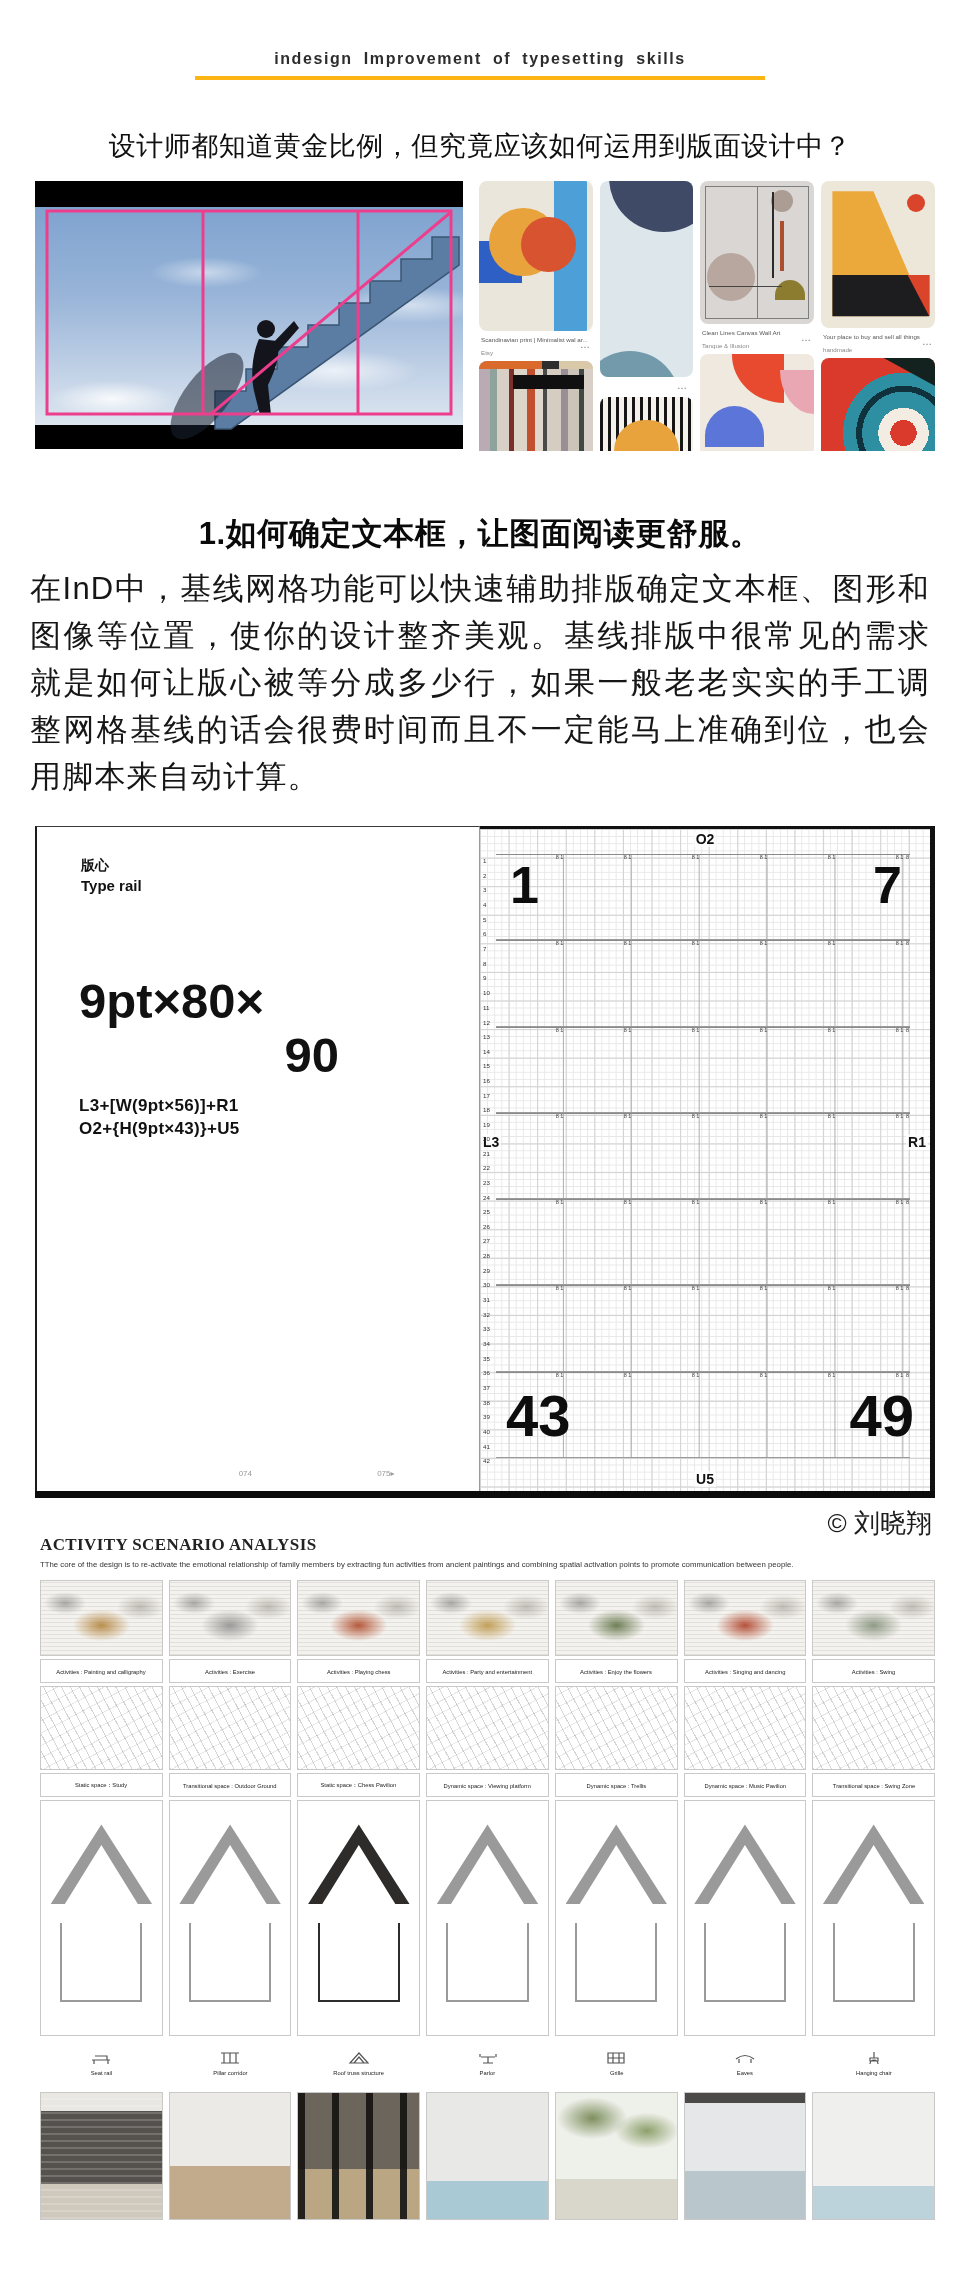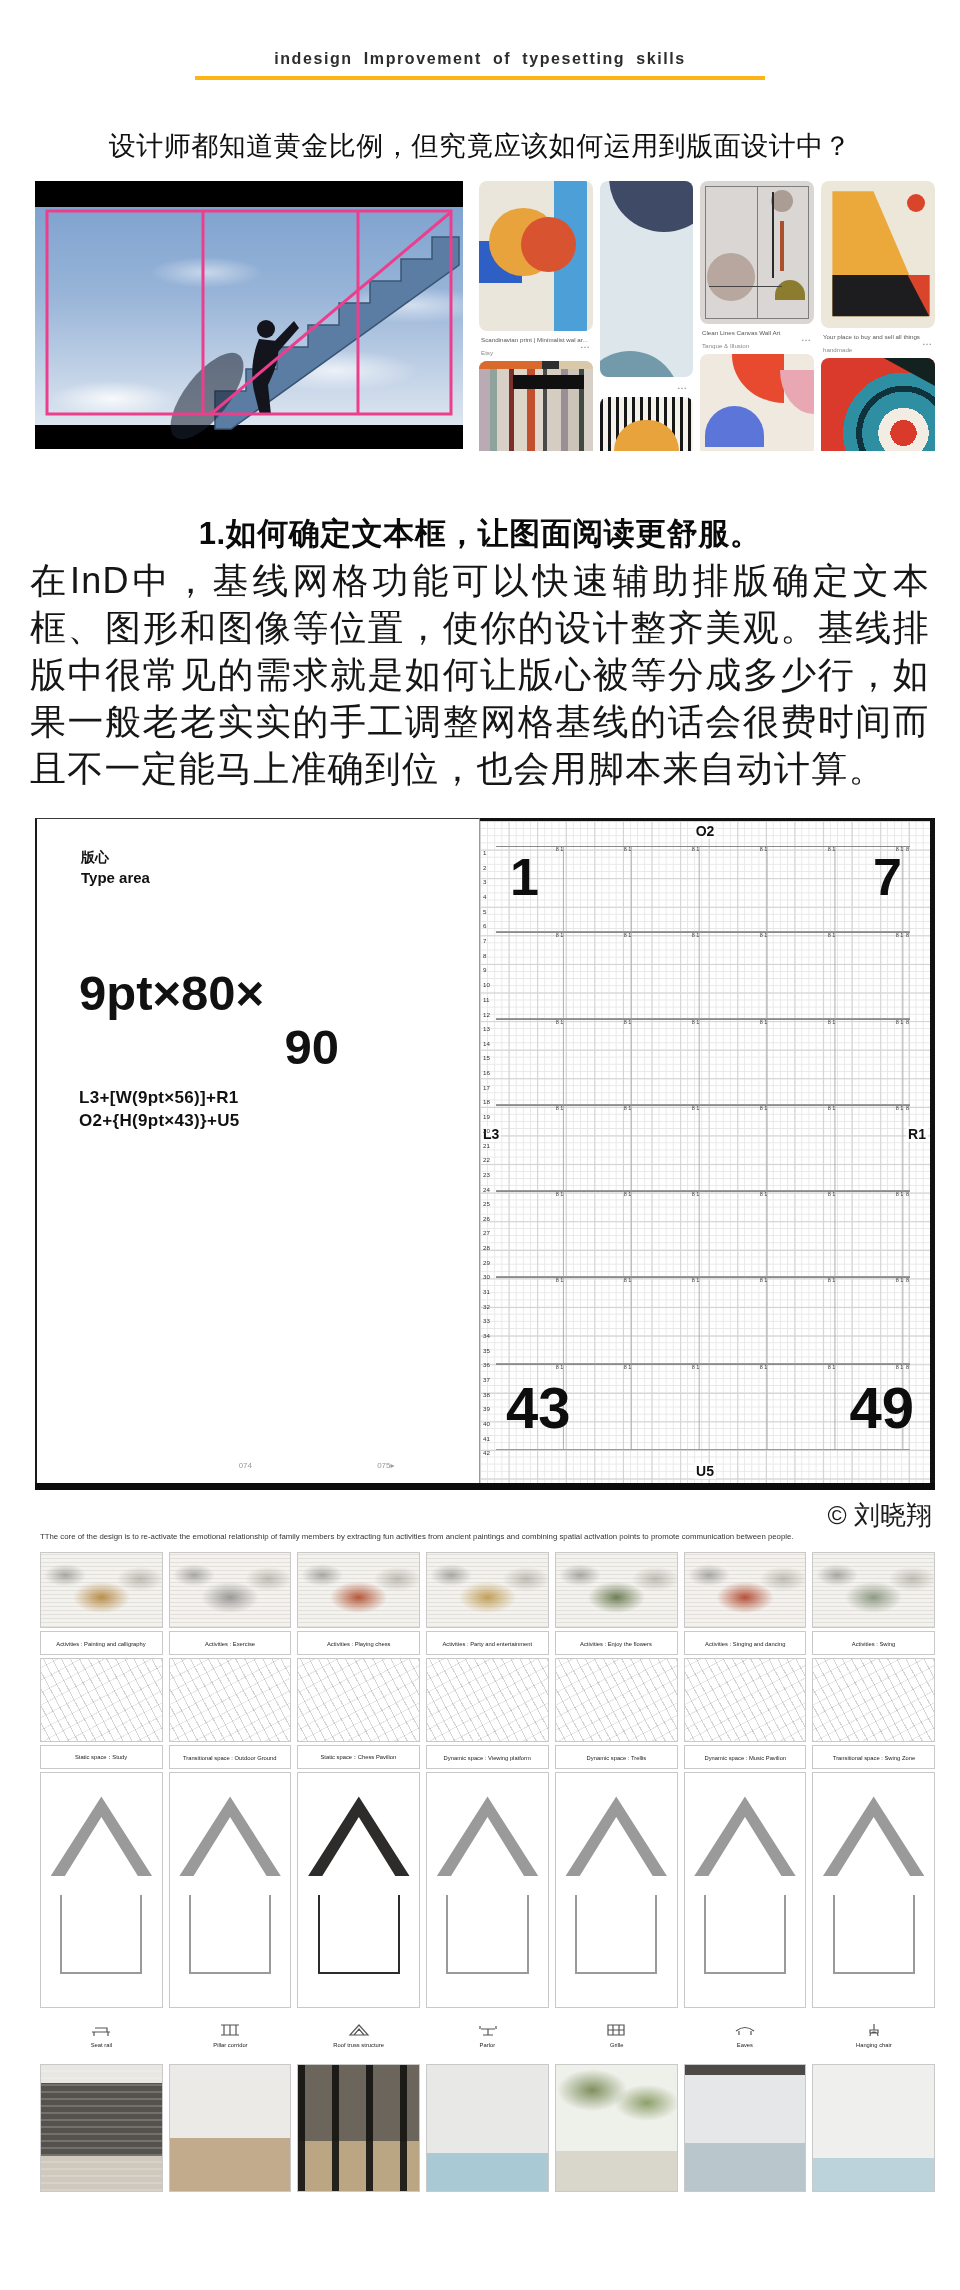--- a/index.html
+++ b/index.html
@@ -99,21 +99,21 @@
 
   .cardH { background:#D93A2B; }
   .cardH .rings { right:-35%; top:4%; width:125%; aspect-ratio:1; border-radius:50%;
     background:radial-gradient(circle at 50% 50%, #D93A2B 0 13%, #f2ece2 13% 25%, #2E8FA3 25% 41%,
       #10323c 41% 47%, #2E8FA3 47% 60%, #D93A2B 60%); }
   .cardH .wedge { right:0; top:0; width:45%; height:30%; background:#14221f; clip-path:polygon(100% 0, 0 0, 100% 100%); }
 
   
   .sec-heading { padding:0 30px; margin-top:62px; font-size:31px; font-weight:900; letter-spacing:.5px; color:#0a0a0a;text-align:center; }
   .body-text {
-    padding:0 30px; margin-top:2px; font-size:36px; line-height:47px; letter-spacing:1.2px;
+    padding:0 30px; margin-top:10px; font-size:31px; line-height:47px; letter-spacing:1.2px;
     text-align:justify; color:#161616;
   }
 
   
   .spread { display:flex; margin:26px 25px 0 35px; border-bottom:7px solid #0c0c0c; height:672px; }
   .page-left {
     width:445px; flex:none; position:relative; background:#fff;
     border-left:2px solid #1a1a1a; border-top:1px solid #3a3a3a; border-right:1px solid #999;
   }
   .typearea-zh { position:absolute; left:44px; top:30px; font-size:14px; font-weight:700; }
@@ -314,21 +314,21 @@
     </div>
   </div>
 </div>
 
 <h2 class="sec-heading">1.如何确定文本框，让图面阅读更舒服。</h2>
 <p class="body-text">在InD中，基线网格功能可以快速辅助排版确定文本框、图形和图像等位置，使你的设计整齐美观。基线排版中很常见的需求就是如何让版心被等分成多少行，如果一般老老实实的手工调整网格基线的话会很费时间而且不一定能马上准确到位，也会用脚本来自动计算。</p>
 
 <div class="spread">
   <div class="page-left">
     <div class="typearea-zh">版心</div>
-    <div class="typearea-en">Type area</div>
+    <div class="typearea-en">Type rail</div>
     <div class="formula-big">
       <span>9pt×80×</span><span class="l2">90</span>
     </div>
     <div class="formula-sm">
       <div>L3+[W(9pt×56)]+R1</div>
       <div>O2+{H(9pt×43)}+U5</div>
     </div>
     <div class="pagenums">
       <span>074</span>
       <span>075▸</span>
@@ -466,20 +466,21 @@
     <div class="corner tl">1</div>
     <div class="corner tr">7</div>
     <div class="corner bl">43</div>
     <div class="corner br">49</div>
   </div>
 </div>
 
 <div class="credit">© 刘晓翔</div>
 
 <div class="analysis">
+  <div class="a-title">ACTIVITY SCENARIO ANALYSIS</div>
   <div class="a-desc">TThe core of the design is to re-activate the emotional relationship of family members by extracting fun activities from ancient paintings and combining spatial activation points to promote communication between people.</div>
   <div class="a-cols">
 
     <div class="acol col-1">
       <div class="cell a-paint"></div>
       <div class="cell a-label">
           <span class="tiny">Activities : Painting and calligraphy</span>
         </div>
       <div class="cell a-axon"></div>
       <div class="cell a-label">

